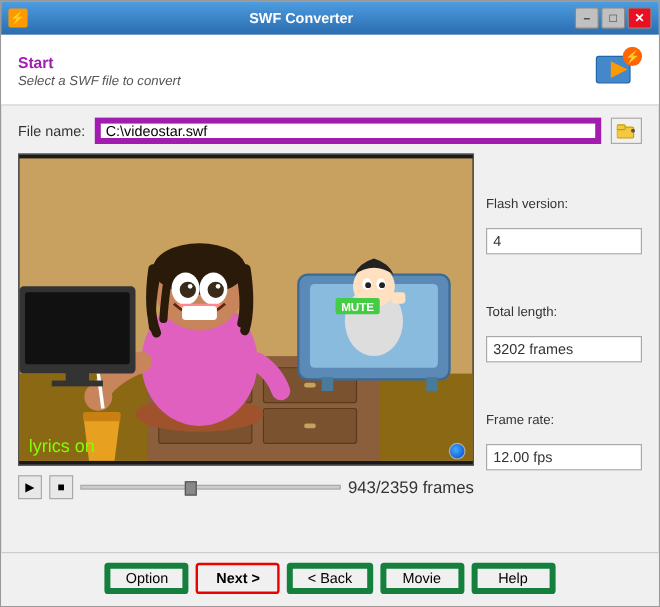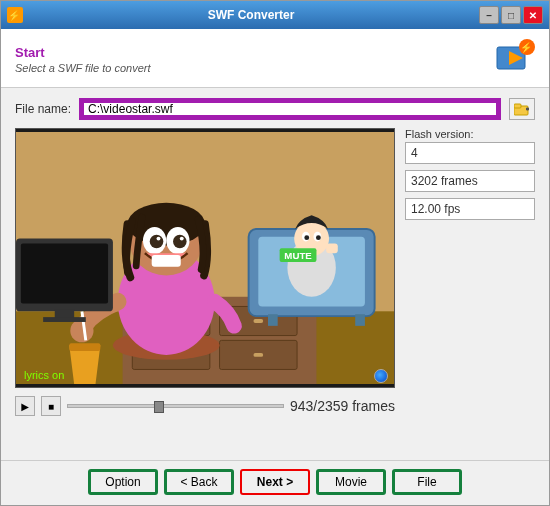--- a/index.html
+++ b/index.html
@@ -221,21 +221,22 @@
     .info-column {
       width: 130px;
       display: flex;
       flex-direction: column;
       gap: 6px;
     }
 
     .info-group {
       display: flex;
       flex-direction: column;
-      gap: 2px;
+      gap: 14px;
+      margin-top: 36px;
     }
 
     .info-label {
       font-size: 11px;
       color: #333;
     }
 
     .info-value-box {
       background: white;
       border: 1px solid #aaa;
@@ -257,41 +258,41 @@
       border-top: 1px solid #ccc;
       background: #f0f0f0;
       flex-shrink: 0;
     }
 
     .footer-btn {
       height: 26px;
       min-width: 70px;
       padding: 0 12px;
       background: #f0f0f0;
-      border: 3px solid #15803d;
+      border: 5px solid #15803d;
       border-radius: 3px;
       font-size: 12px;
       cursor: pointer;
       display: flex;
       align-items: center;
       justify-content: center;
     }
 
     .footer-btn.next {
       border: 2px solid #e00;
       background: #f0f0f0;
       font-weight: bold;
     }
 
     
     .lyrics-overlay {
       position: absolute;
       bottom: 6px;
       left: 8px;
-      font-size: 11px;
+      font-size: 15px;
       color: #7fff00;
       background: transparent;
     }
 
     
     .globe-overlay {
       position: absolute;
       bottom: 4px;
       right: 6px;
       width: 14px;
@@ -456,33 +457,35 @@
       </div>
 
       <div class="info-column">
 
         <div class="info-group">
           <span class="info-label">Flash version:</span>
           <div class="info-value-box">4</div>
         </div>
 
         <div class="info-group">
+          <span class="info-label">Total length:</span>
           <div class="info-value-box">3202 frames</div>
         </div>
 
         <div class="info-group">
+          <span class="info-label">Frame rate:</span>
           <div class="info-value-box">12.00 fps</div>
         </div>
 
 
       </div>
     </div>
   </div>
 
   <div class="footer">
     <button class="footer-btn">Option</button>
+    <button class="footer-btn next">Next &gt;</button>
     <button class="footer-btn">&lt; Back</button>
-    <button class="footer-btn next">Next &gt;</button>
     <button class="footer-btn">Movie</button>
-    <button class="footer-btn">File</button>
+    <button class="footer-btn">Help</button>
   </div>
 
 </div>
 
 </body></html>

